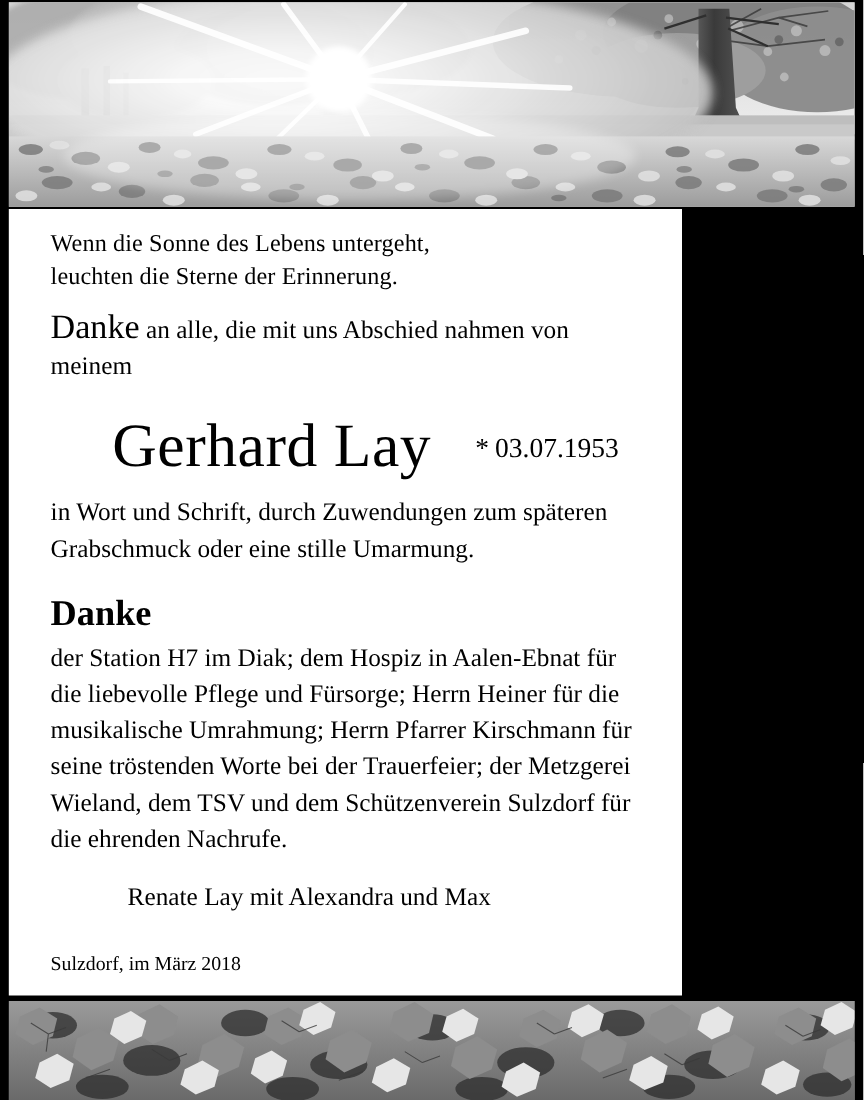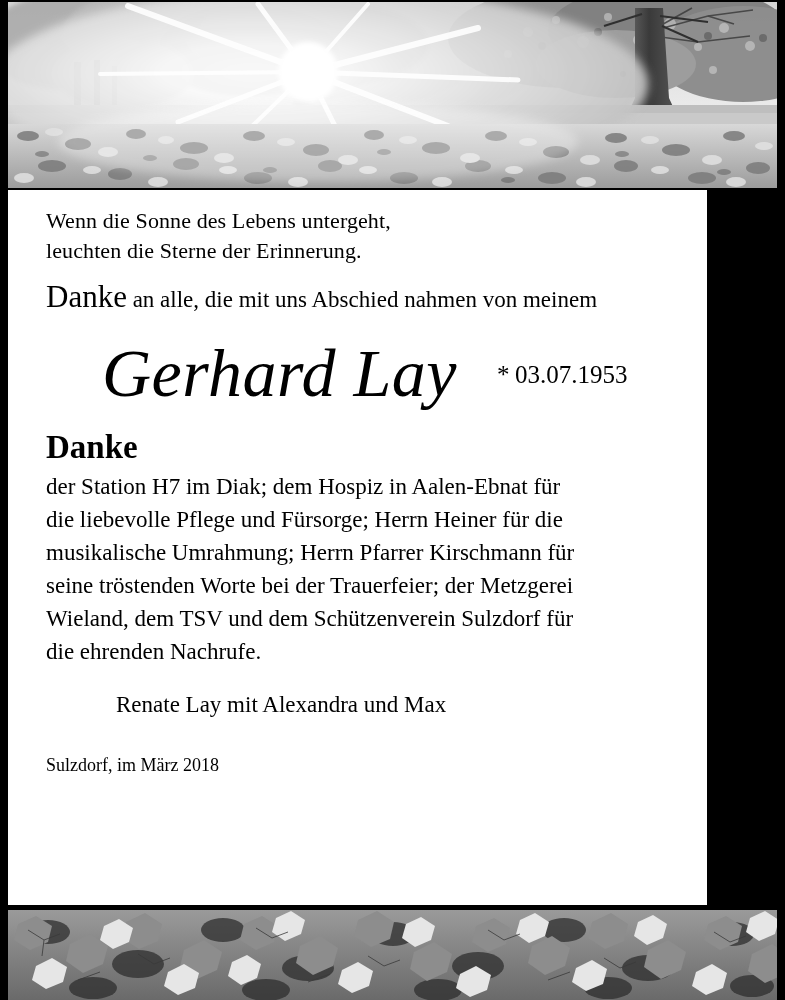--- a/index.html
+++ b/index.html
@@ -30,21 +30,21 @@
     overflow: hidden;
     background: #cfcfcf;
   }
   .photo-top svg { display: block; width: 100%; height: 100%; }
 
   
   .card {
     position: absolute;
     left: 8px;
     top: 190px;
-    width: 699px;
+    width: 612px;
     height: 715px;
     background: #ffffff;
     box-sizing: border-box;
     padding: 16px 40px 0 38px;
   }
 
   .verse {
     font-size: 22px;
     line-height: 30px;
     margin: 0 0 14px 0;
@@ -60,26 +60,25 @@
     font-size: 31px;
     line-height: 33px;
   }
 
   .name-row {
     display: flex;
     align-items: center;
     margin: 26px 0 12px 0;
   }
   .deceased-name {
-    font-size: 68px;
+    font-size: 56px;
     line-height: 62px;
     letter-spacing: .5px;
     margin-left: 56px;
     white-space: nowrap;
-    font-style: italic;
   }
   .dates {
     margin-left: 40px;
     font-size: 25px;
     line-height: 32px;
     white-space: nowrap;
     padding-top: 4px;
   }
   .dates div { display: block; }
   .sym { display: inline-block; width: 18px; }
@@ -328,20 +327,24 @@
 
     <div class="name-row">
       <div class="deceased-name">Gerhard Lay</div>
       <div class="dates">
         <div>
           <span class="sym">*</span><span>03.07.1953</span>
         </div>
       </div>
     </div>
 
+    <p class="para">
+      <span>in Wort und Schrift, durch Zuwendungen zum späteren</span><br>
+      <span>Grabschmuck oder eine stille Umarmung.</span>
+    </p>
 
     <h2 class="danke-head">Danke</h2>
 
     <p class="thanks">
       <span>der Station H7 im Diak; dem Hospiz in Aalen-Ebnat für</span><br>
       <span>die liebevolle Pflege und Fürsorge; Herrn Heiner für die</span><br>
       <span>musikalische Umrahmung; Herrn Pfarrer Kirschmann für</span><br>
       <span>seine tröstenden Worte bei der Trauerfeier; der Metzgerei</span><br>
       <span>Wieland, dem TSV und dem Schützenverein Sulzdorf für</span><br>
       <span>die ehrenden Nachrufe.</span>

